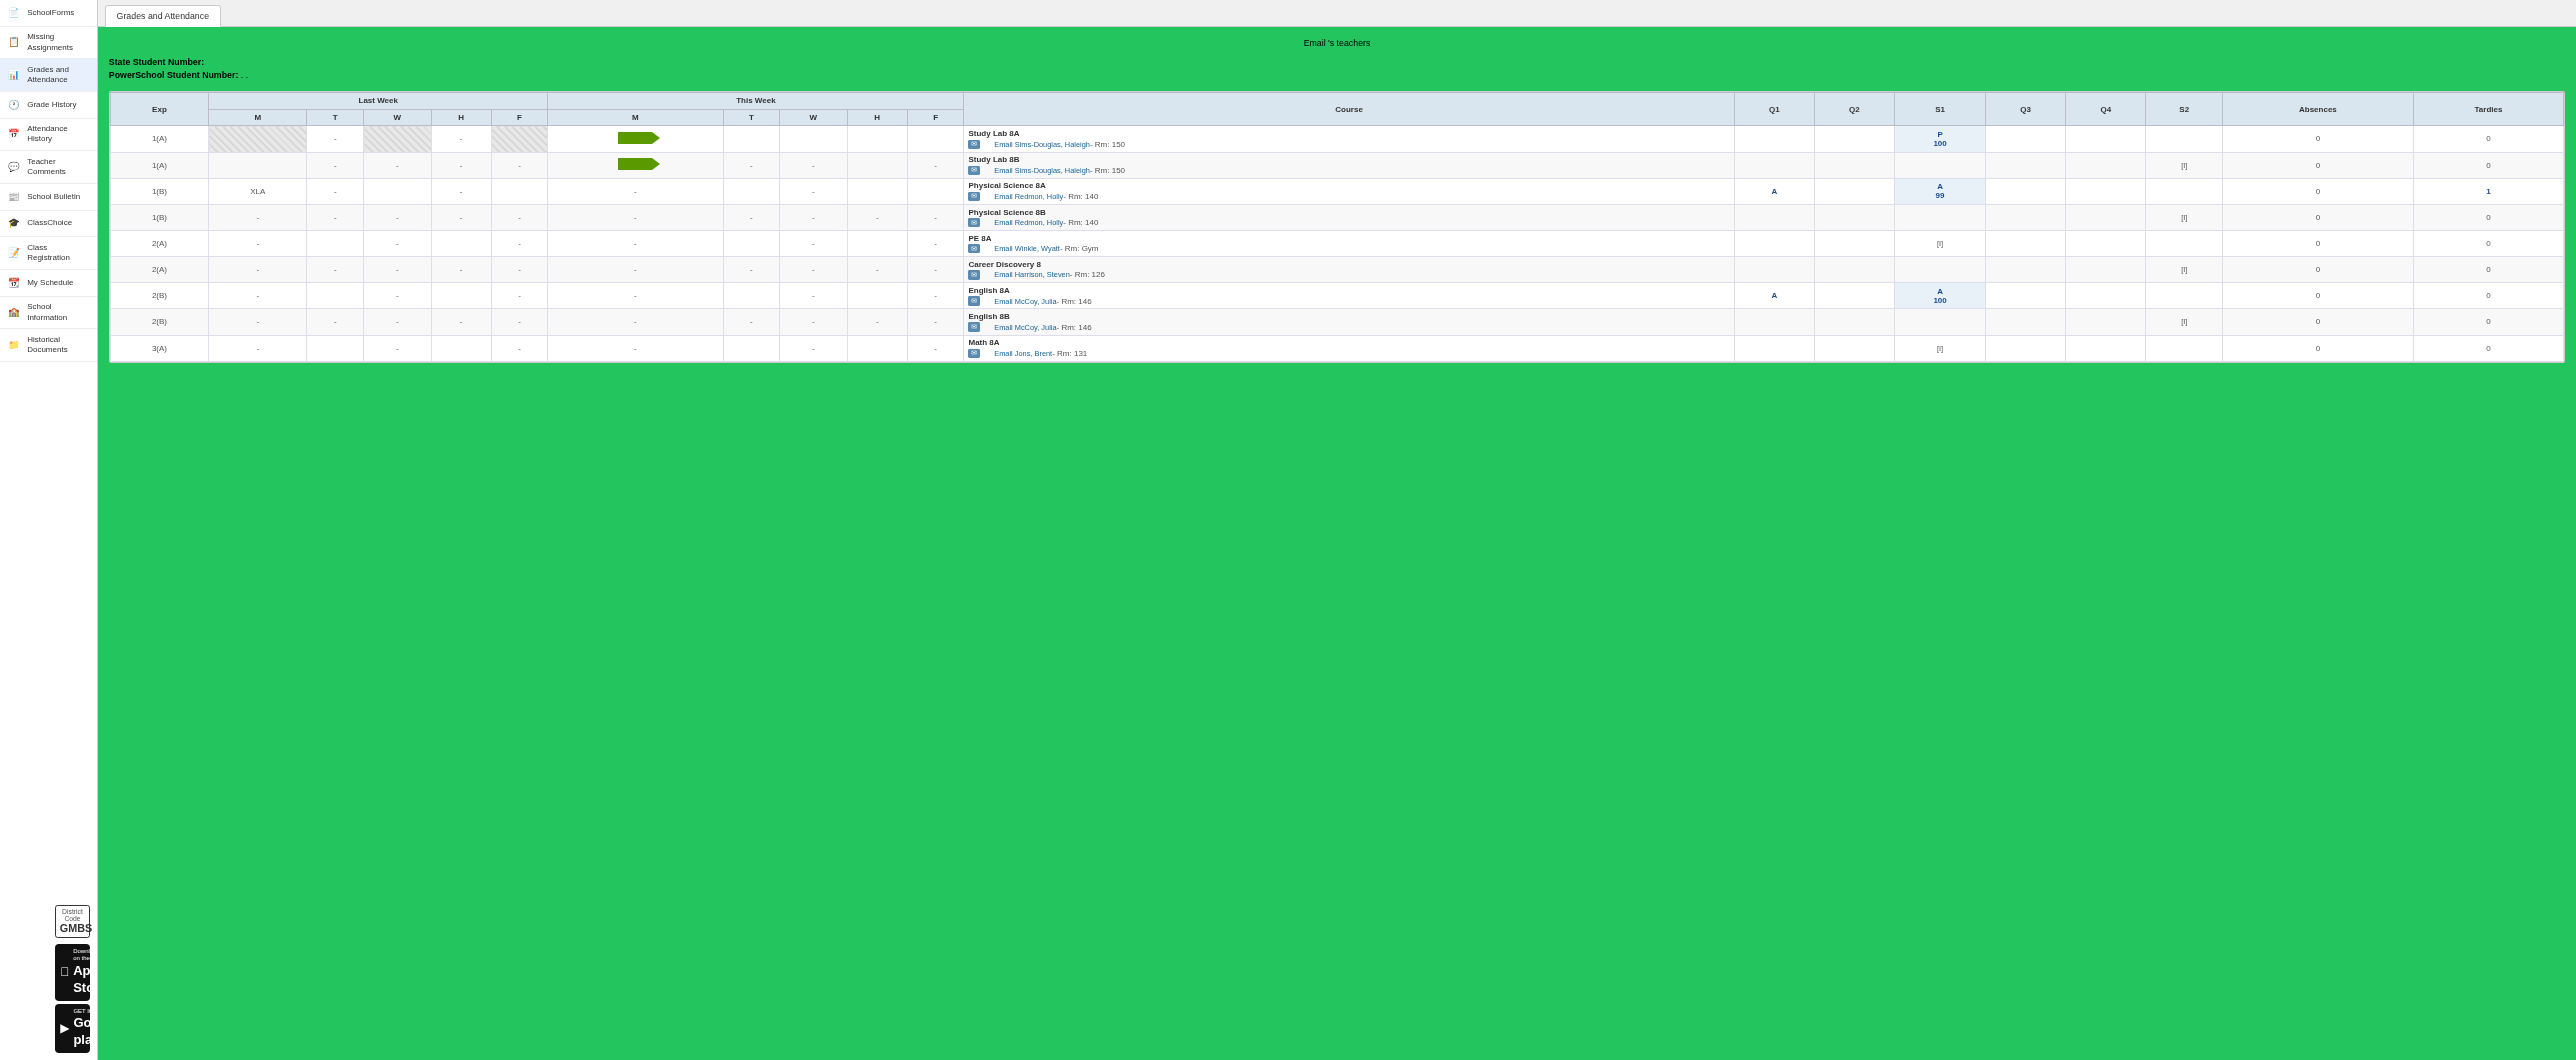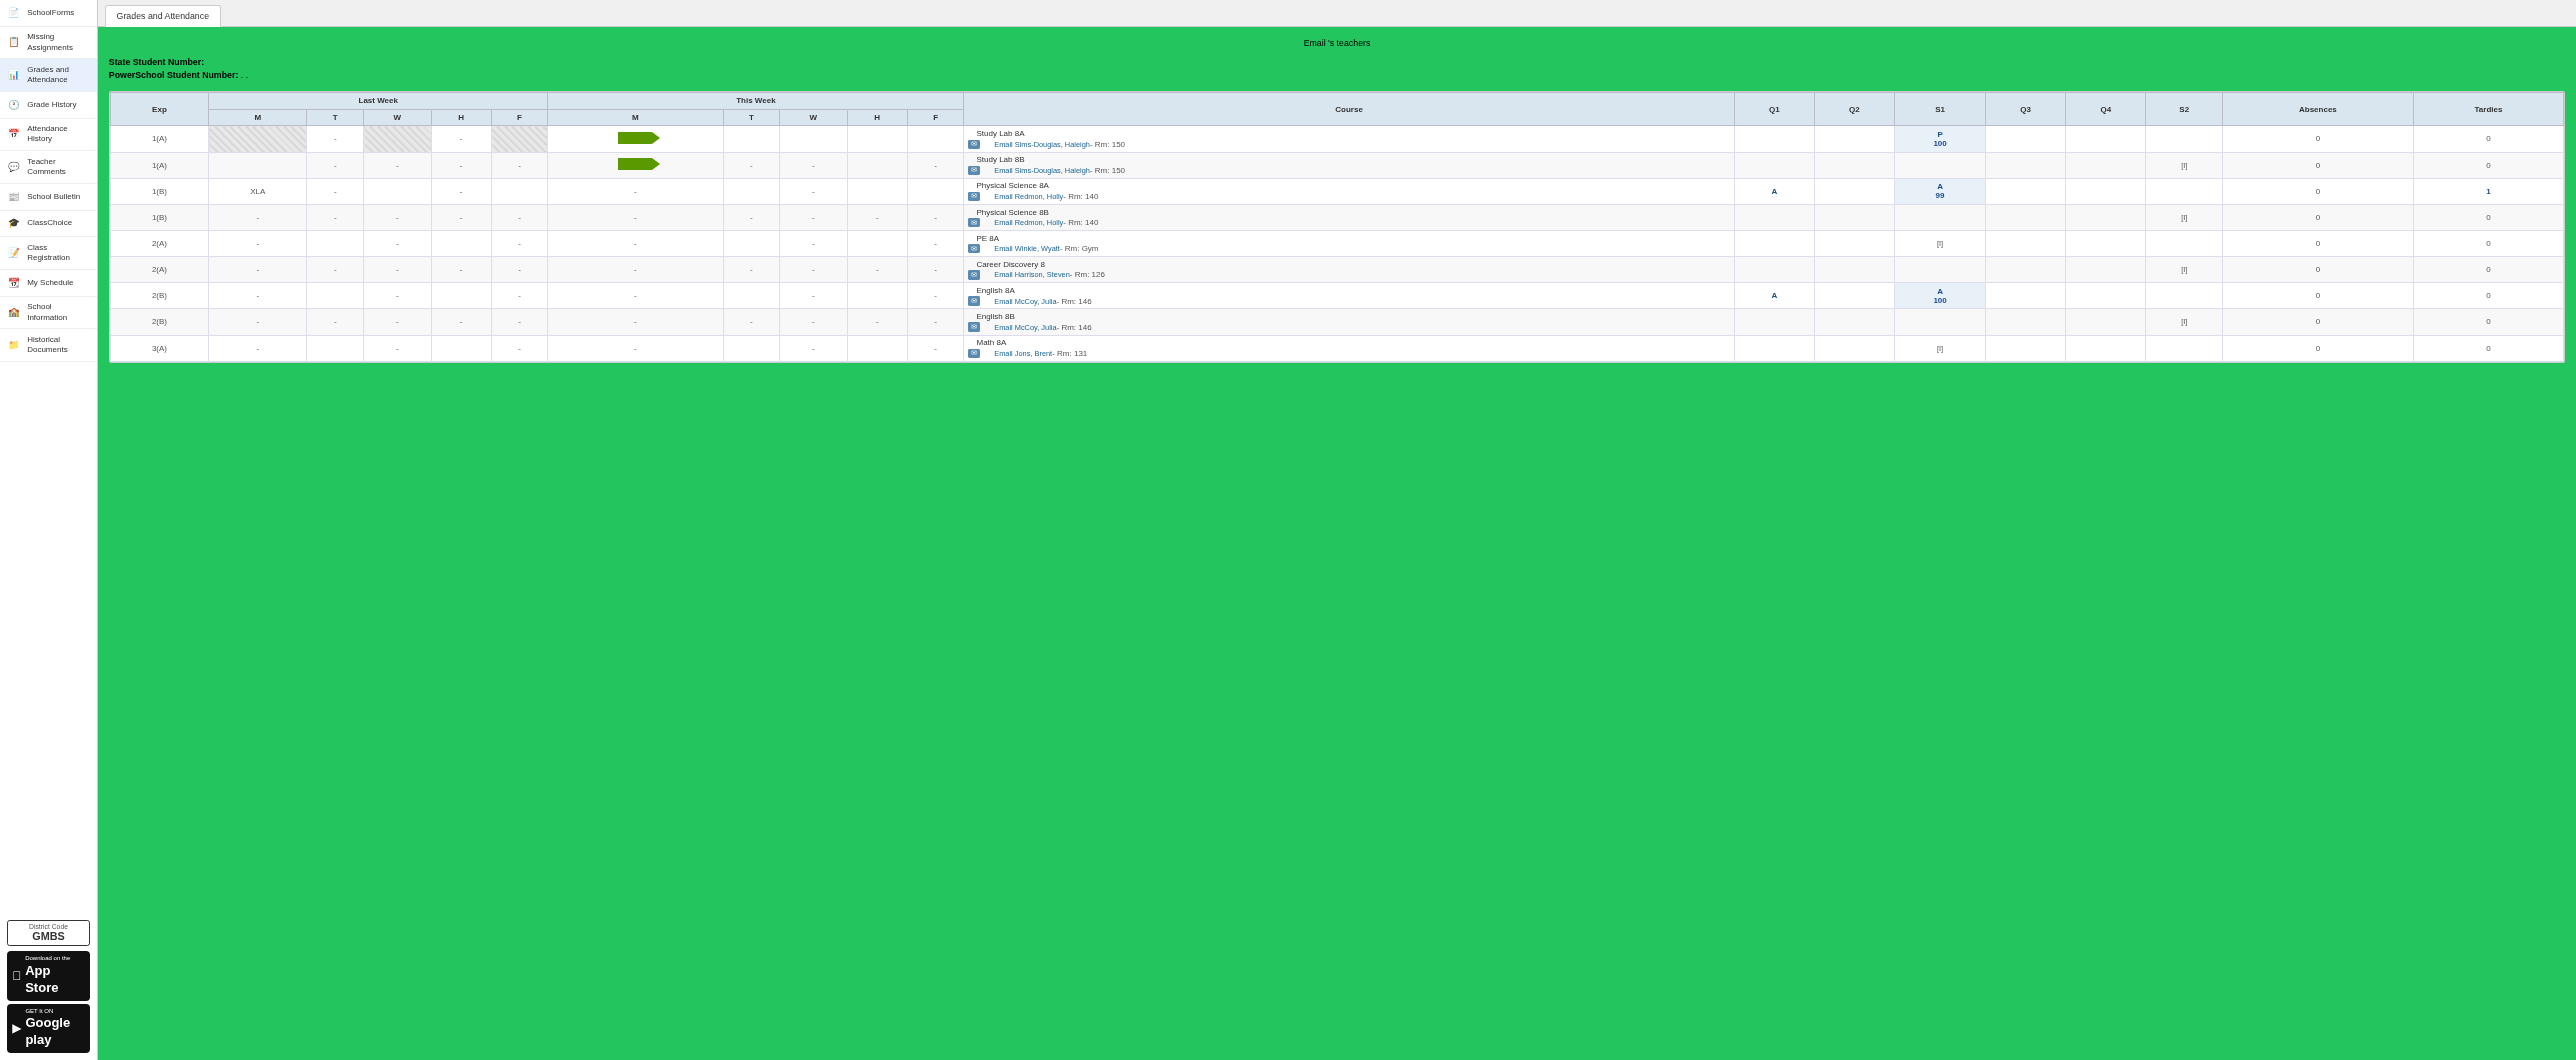--- a/index.html
+++ b/index.html
@@ -158,23 +158,22 @@
       padding: 2.7px 4px;
       text-align: center;
       color: #555;
       vertical-align: middle;
     }
     table.attendance-table td.course-cell {
       text-align: left;
     }
     table.attendance-table td.course-cell .course-name {
       color: #333;
-      font-weight: normal;
+      font-weight: bold;
       margin-bottom: 1.4px;
-      margin-left: 8px;
     }
     table.attendance-table td.course-cell .teacher-link {
       color: #1a6496;
       text-decoration: none;
       cursor: pointer;
       font-size: 7.4px;
       padding-left: 12px;
     }
     table.attendance-table tr:nth-child(even) td {
       background: #f8f8f8;
@@ -275,21 +274,21 @@
       <div class="sidebar-item">
     <span class="sidebar-icon">🏫</span>
     <span class="sidebar-label">School Information</span>
   </div>
       <div class="sidebar-item">
     <span class="sidebar-icon">📁</span>
     <span class="sidebar-label">Historical Documents</span>
   </div>
     </div>
 
-  <div style="margin-top: auto;">
+  <div style="margin-top: auto; padding-left: 48px;">
     <div class="district-code-box">
       <div class="district-code-label">District Code</div>
       <div class="district-code-value">GMBS</div>
     </div>
 
     <div class="app-btn">
       <span class="app-btn-icon"></span>
       <div class="app-btn-text">
         <div style="font-size:6px;">Download on the</div>
         <div class="app-btn-sub">App Store</div>

